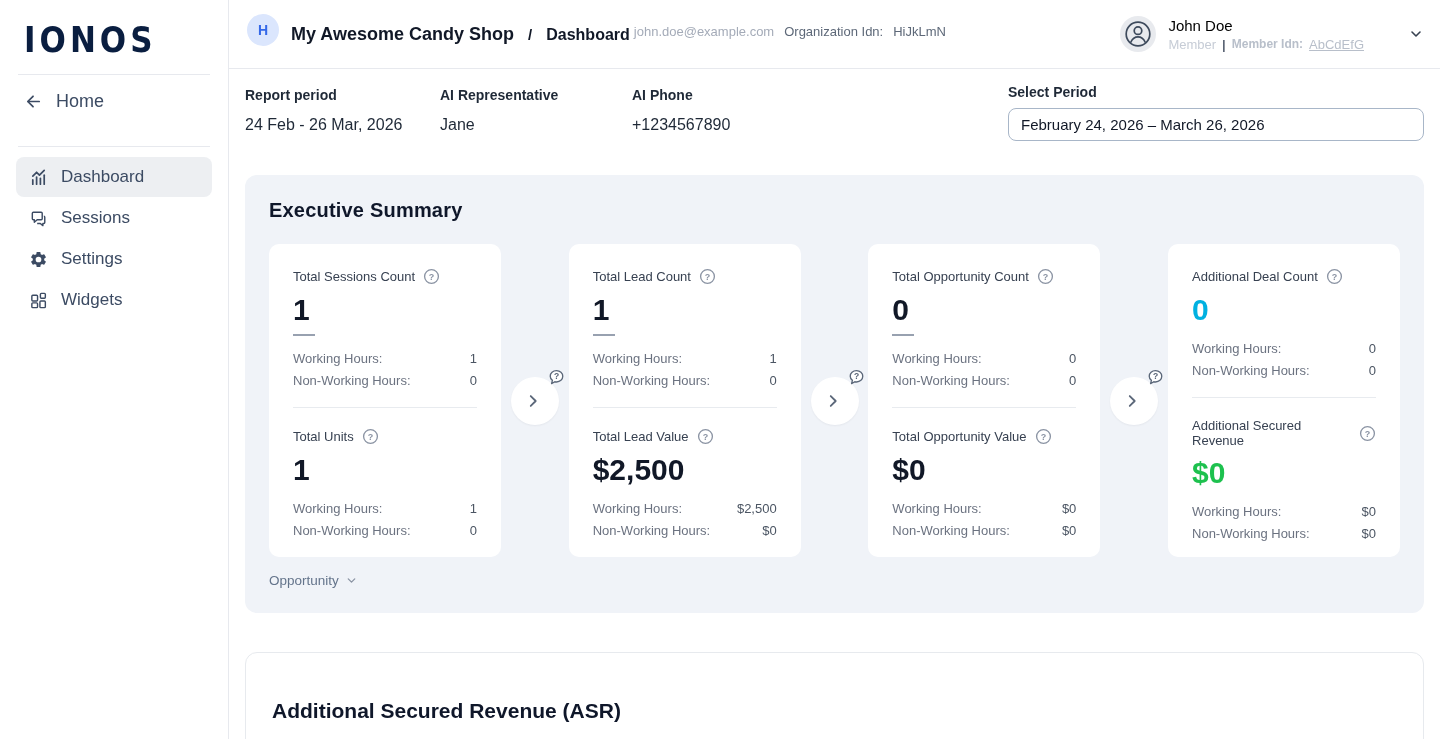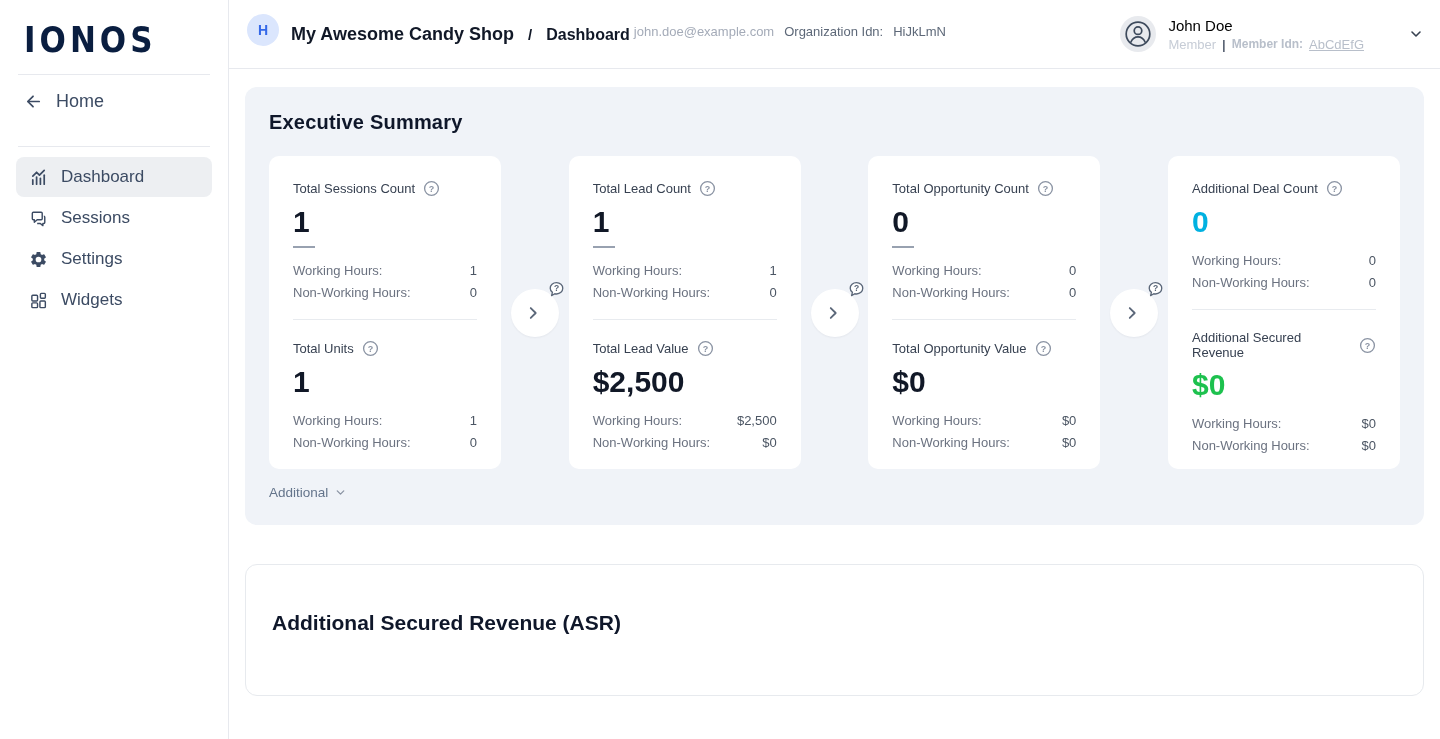--- a/index.html
+++ b/index.html
@@ -232,20 +232,38 @@
       <span class="user-caret">
           <svg viewBox="0 0 20 20" width="16" height="16" fill="none" stroke="currentColor" stroke-width="2" stroke-linecap="round" stroke-linejoin="round">
             <polyline points="5,7.5 10,12.5 15,7.5"></polyline>
           </svg>
         </span>
     </div>
   </header>
 
   <div class="content">
 
+    <div class="report-bar">
+      <div class="report-field f0">
+        <span class="report-label">Report period</span>
+        <span class="report-value">24 Feb - 26 Mar, 2026</span>
+      </div>
+      <div class="report-field f1">
+        <span class="report-label">AI Representative</span>
+        <span class="report-value">Jane</span>
+      </div>
+      <div class="report-field">
+        <span class="report-label">AI Phone</span>
+        <span class="report-value">+1234567890</span>
+      </div>
+      <div class="select-block">
+        <span class="select-label">Select Period</span>
+        <input class="select-input" type="text" value="February 24, 2026 – March 26, 2026" style="">
+      </div>
+    </div>
 
     <section class="summary-panel">
       <h2 class="summary-title">Executive Summary</h2>
       <div class="cards-row" id="cards-row">
           <div class="stat-card">
             <div class="metric">
     <div class="metric-head">
       <span class="metric-label">Total Sessions Count</span>
       <span class="metric-help">
                   <svg viewBox="0 0 18 18" width="17" height="17">
@@ -479,21 +497,21 @@
   </div>
                 <div class="metric-row">
     <span class="row-label">Non-Working Hours:</span>
     <span class="row-value">$0</span>
   </div>
               </div>
   </div>
           </div>
         </div>
       <div class="explanation-row">
-        <span>Additional</span>
+        <span>Opportunity</span>
         <span class="exp-caret">
             <svg viewBox="0 0 20 20" width="13" height="13" fill="none" stroke="currentColor" stroke-width="2" stroke-linecap="round" stroke-linejoin="round">
               <polyline points="5,7.5 10,12.5 15,7.5"></polyline>
             </svg>
           </span>
       </div>
     </section>
 
     <section class="asr-card">
       <h2 class="asr-title">Additional Secured Revenue (ASR)</h2>

